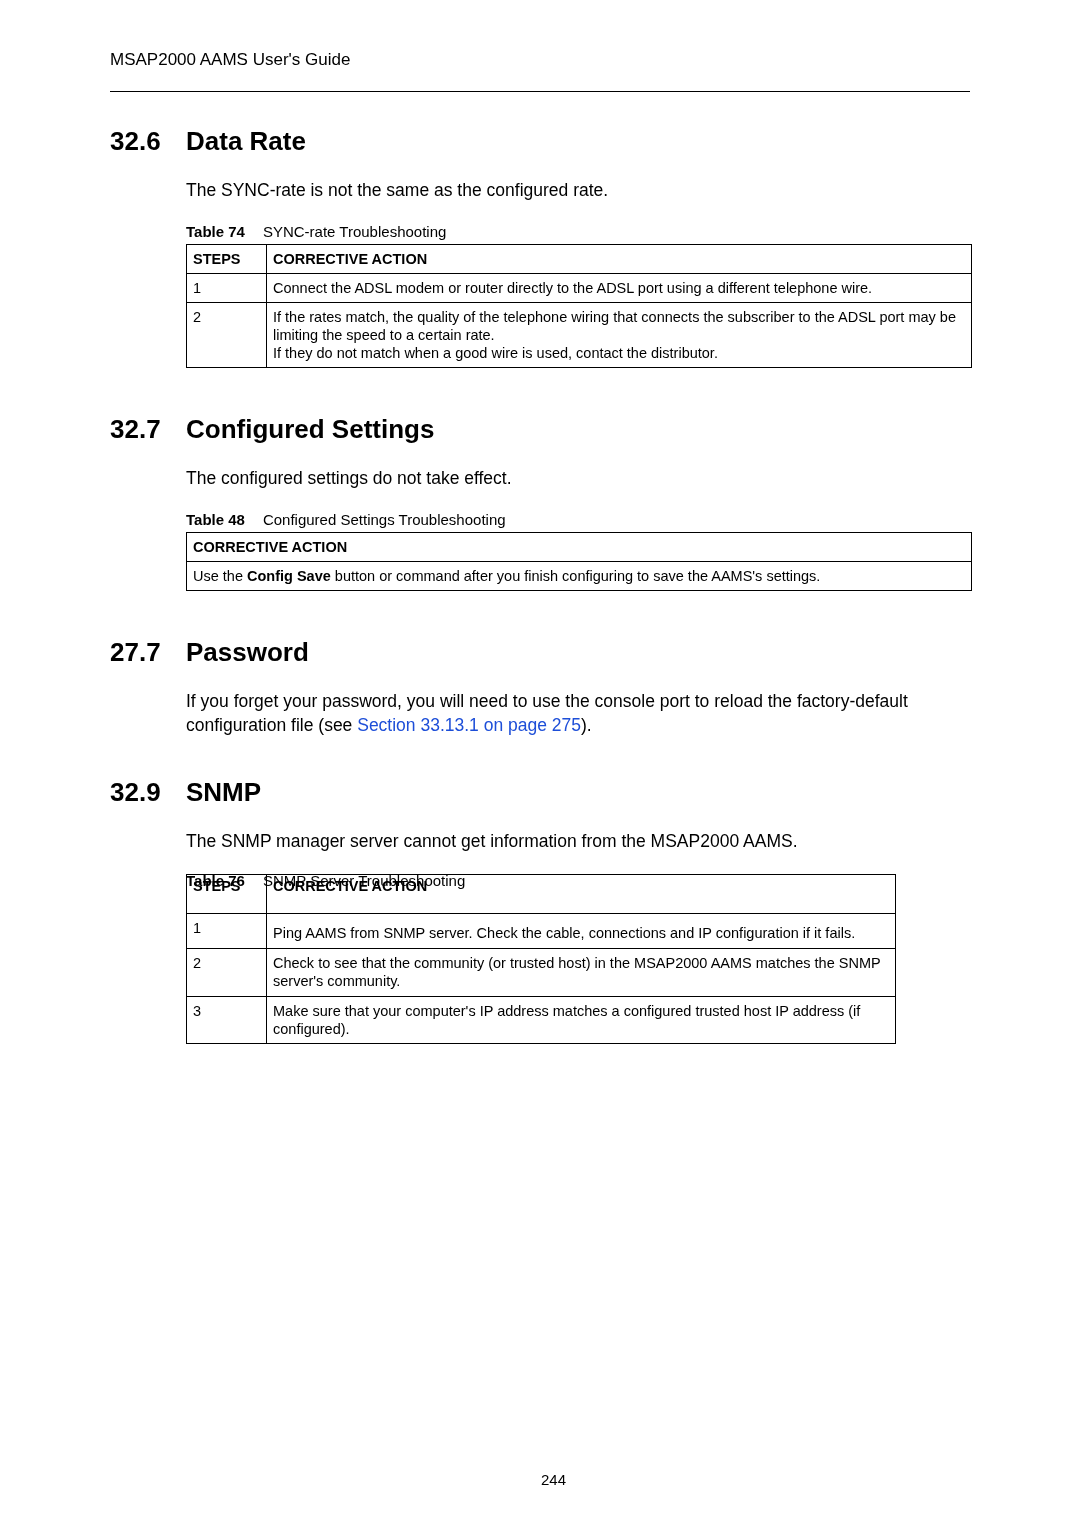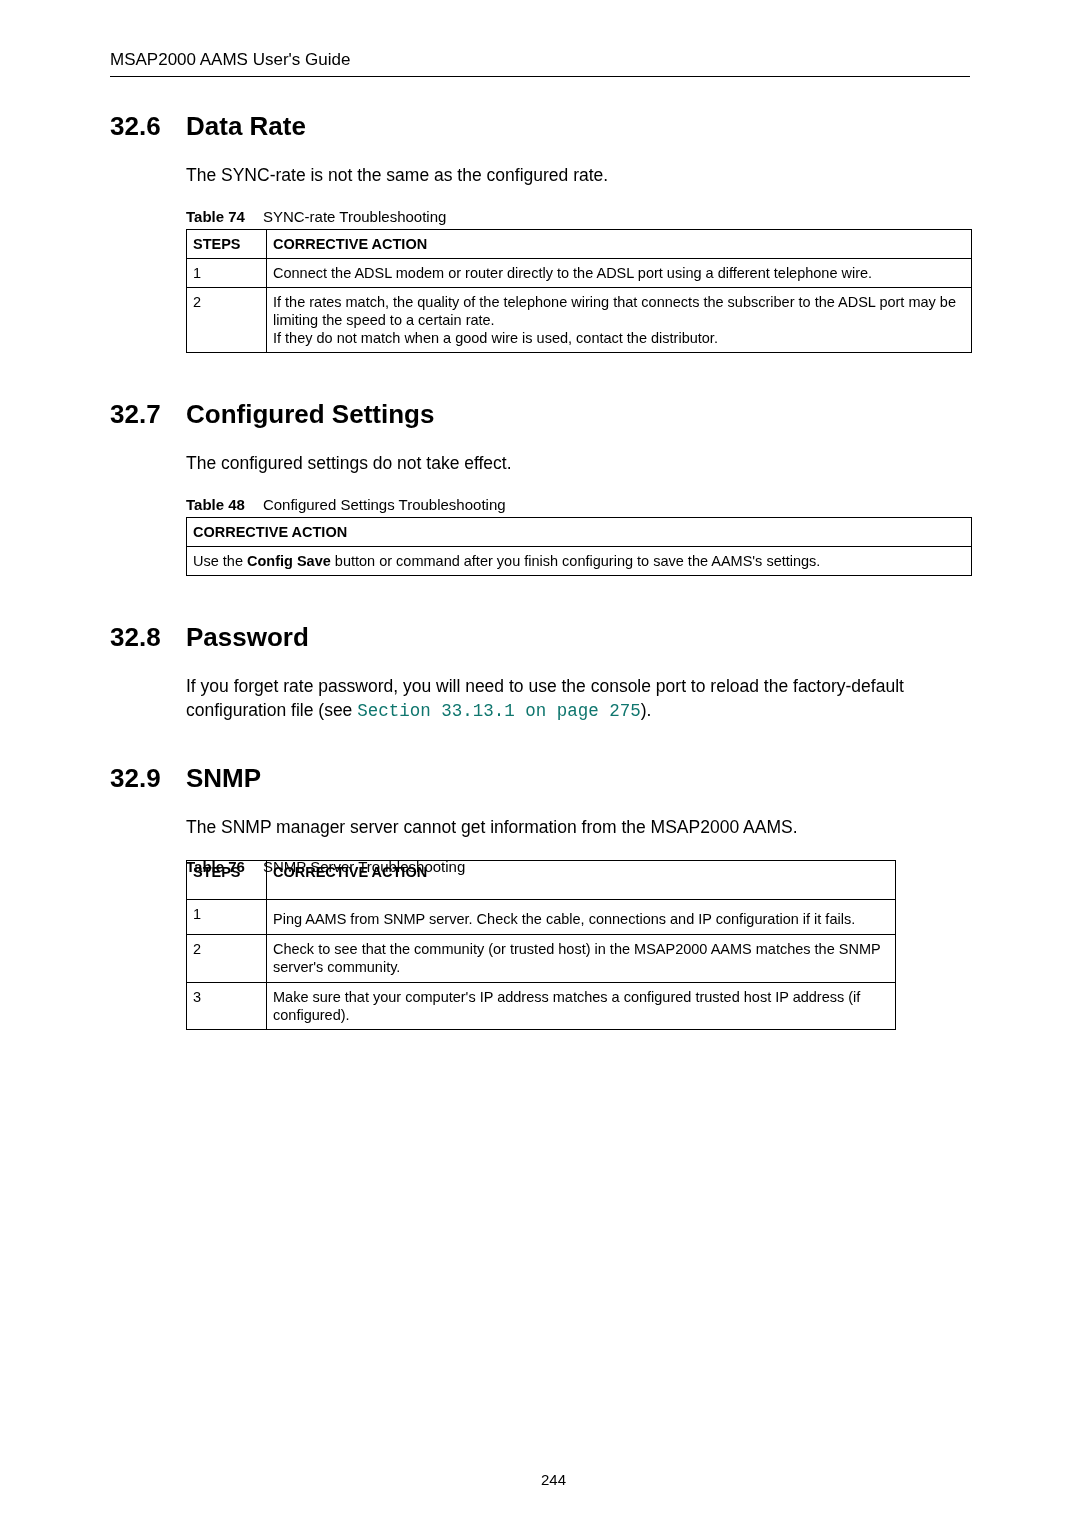--- a/index.html
+++ b/index.html
@@ -5,21 +5,21 @@
   * { box-sizing: border-box; margin: 0; padding: 0; }
   html, body { width: 1080px; height: 1528px; background: #fff; }
   body {
     font-family: Arial, Helvetica, sans-serif;
     color: #000;
     padding: 50px 110px 0 110px;
     position: relative;
   }
   .header-line {
     font-size: 17px;
-    padding-bottom: 6px;
+    padding-bottom: 21px;
     border-bottom: 1px solid #000;
     margin-bottom: 34px;
   }
   .section-head {
     font-size: 26px;
     font-weight: bold;
     margin-bottom: 22px;
   }
   .section-head .num { display:inline-block; width: 76px; }
   .body-text {
@@ -43,21 +43,21 @@
   }
   table.doc th, table.doc td {
     border: 1px solid #000;
     padding: 5px 6px;
     text-align: left;
     vertical-align: top;
     line-height: 1.25;
   }
   table.doc th { font-weight: bold; }
   .steps-col { width: 80px; }
-  .link { color: #0f766e; font-family: Liberation Mono, monospace; }
+  .link { color: #1d4ed8; }
   .snmp-table-wrap { position: relative; margin-left:76px; width:710px; margin-bottom:46px;}
   .snmp-caption {
     position:absolute; top:-2px; left:0;
     font-size:15px;
   }
   .snmp-caption b{margin-right:18px;}
   table.snmp {
     border-collapse: collapse;
     width: 100%;
     font-size: 14.5px;
@@ -131,24 +131,24 @@
       <td>
         <span>Use the </span><b>Config Save</b><span> button or command after you finish configuring to save the AAMS's settings.</span>
       </td>
     </tr>
   </tbody>
     </table>
 </div>
 
 <div class="sec-block" style="margin-bottom:40px;">
   <h2 class="section-head">
-    <span class="num">32.8</span><span>Password</span>
+    <span class="num">27.7</span><span>Password</span>
   </h2>
   <p class="body-text">
-    <span>If you forget rate password, you will need to use the console port to reload the factory-default configuration file (see </span><span class="link">Section 33.13.1 on page 275</span><span>).</span>
+    <span>If you forget your password, you will need to use the console port to reload the factory-default configuration file (see </span><span class="link">Section 33.13.1 on page 275</span><span>).</span>
   </p>
 </div>
 
 <div class="sec-block">
   <h2 class="section-head">
     <span class="num">32.9</span><span>SNMP</span>
   </h2>
   <p class="body-text">The SNMP manager server cannot get information from the MSAP2000 AAMS.</p>
 
   <div class="snmp-table-wrap">

